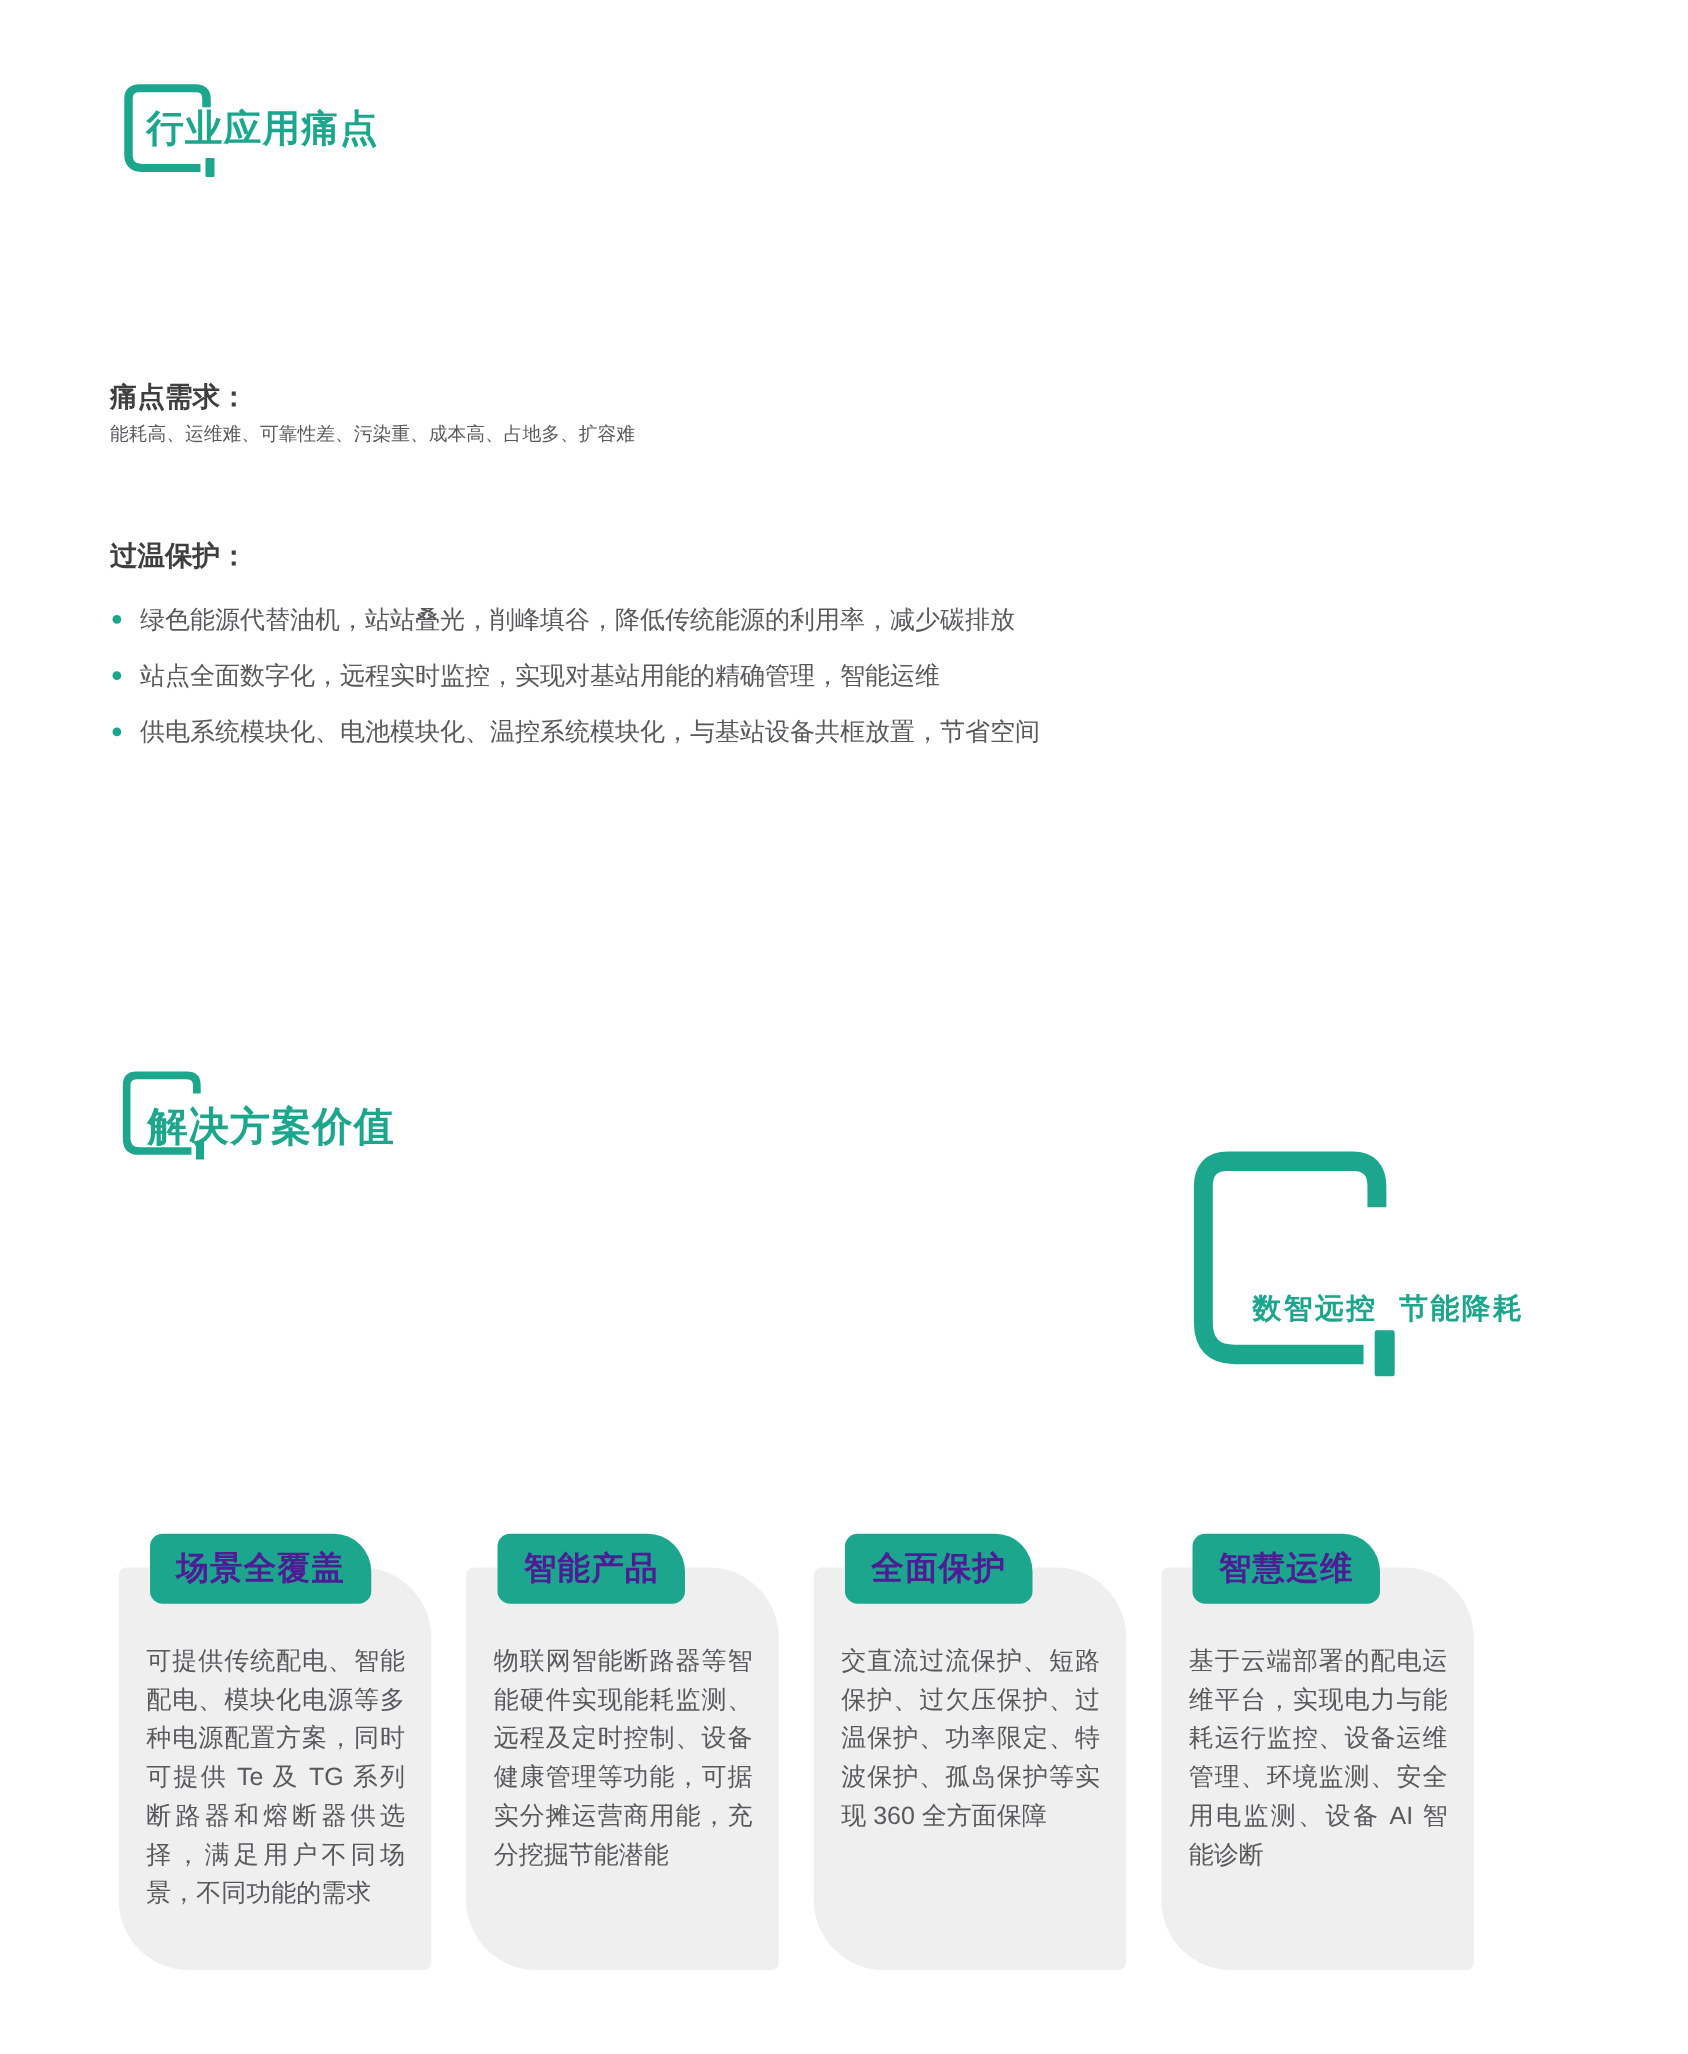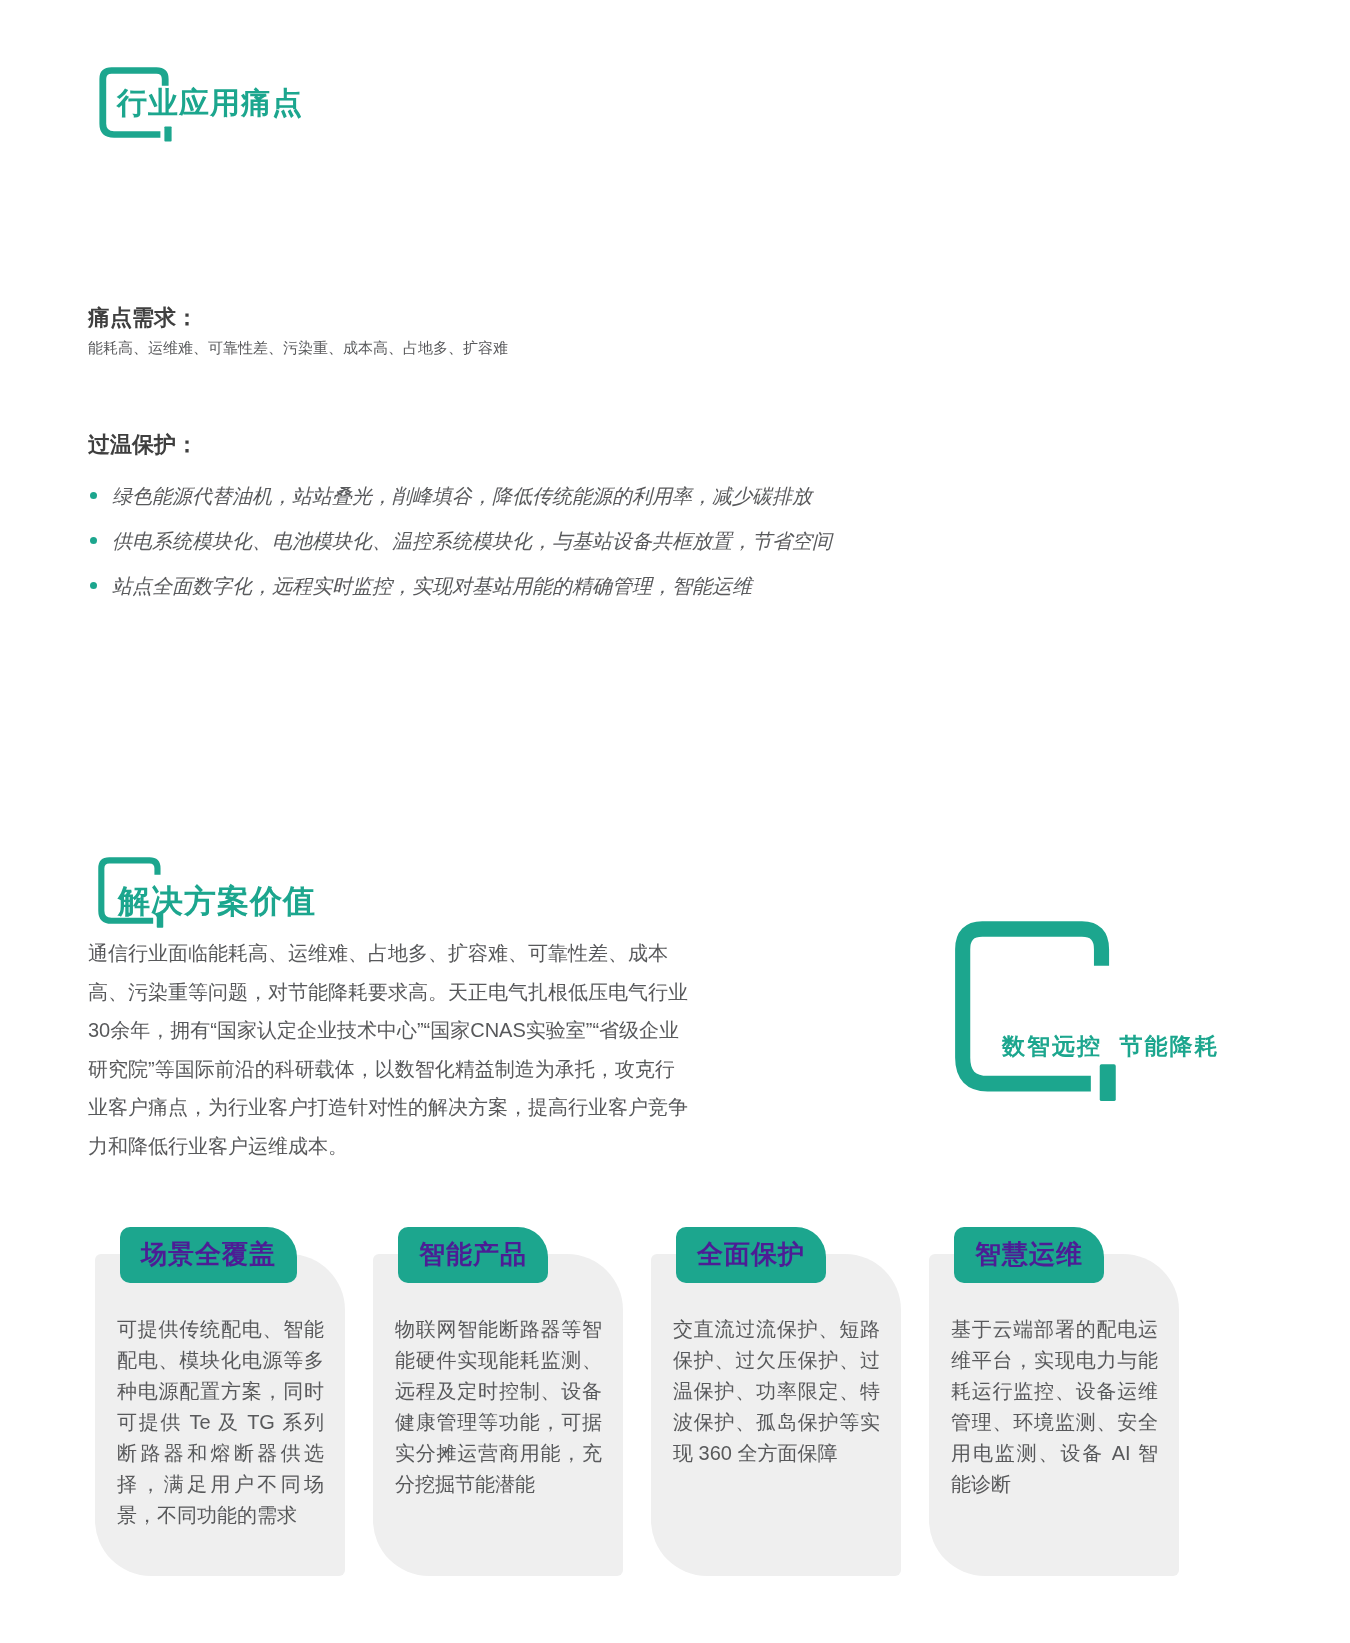--- a/index.html
+++ b/index.html
@@ -17,21 +17,21 @@
   .sec-title { position: absolute; color: var(--teal); font-weight: bold; white-space: nowrap; z-index: 2; }
   #sec1-title { left: 19px; top: 17px; font-size: 30px; letter-spacing: 1px; }
   #sec2-title { left: 21px; top: 24px; font-size: 32px; letter-spacing: 1px; }
 
   .body-text { color: var(--text-gray); }
   #intro { left: 88px; top: 183px; width: 1192px; font-size: 21px; line-height: 44px; }
   .block-label { color: var(--label-gray); font-weight: bold; font-size: 22px; }
   #pain-block { left: 88px; top: 303px; width: 900px; }
   #pain-text { font-size: 15px; line-height: 30px; }
   #trend-block { left: 88px; top: 430px; width: 950px; }
-  #trend-list { list-style: none; margin-top: 24px; font-style: italic; }
+  #trend-list { list-style: none; margin-top: 24px; }
   #trend-list li { position: relative; padding-left: 24px; font-size: 20px; line-height: 24px; margin-bottom: 21px; color: var(--text-gray); }
   .bullet-dot { position: absolute; left: 2px; top: 8px; width: 7px; height: 7px; border-radius: 50%; background: var(--teal); }
 
   #sec2-body { left: 88px; top: 934px; width: 604px; font-size: 20px; line-height: 38.5px; }
 
   
   #badge { left: 952px; top: 918px; width: 300px; height: 200px; }
   #badge-title { position: absolute; left: 48px; top: 50px; font-size: 51px; font-weight: bold; color: var(--teal); letter-spacing: 2px; white-space: nowrap; z-index: 2; }
   #badge-subtitle { position: absolute; left: 50px; top: 113px; font-size: 23px; font-weight: bold; color: var(--teal); letter-spacing: 2px; word-spacing: 9px; white-space: nowrap; z-index: 2; }
 
@@ -57,34 +57,33 @@
 
   <div class="abs" id="pain-block">
     <div class="block-label">痛点需求：</div>
     <div class="body-text" id="pain-text">能耗高、运维难、可靠性差、污染重、成本高、占地多、扩容难</div>
   </div>
 
   <div class="abs" id="trend-block">
     <div class="block-label">过温保护：</div>
     <ul id="trend-list">
       <li><span class="bullet-dot"></span><span>绿色能源代替油机，站站叠光，削峰填谷，降低传统能源的利用率，减少碳排放</span></li>
+      <li><span class="bullet-dot"></span><span>站点全面数字化，远程实时监控，实现对基站用能的精确管理，智能运维</span></li>
       <li><span class="bullet-dot"></span><span>供电系统模块化、电池模块化、温控系统模块化，与基站设备共框放置，节省空间</span></li>
-      <li><span class="bullet-dot"></span><span>站点全面数字化，远程实时监控，实现对基站用能的精确管理，智能运维</span></li>
     </ul>
   </div>
 
   <div class="sec-header" style="left:97px; top:856px; width:320px; height:80px;">
     <svg class="frame-icon" width="72" height="72" viewBox="0 0 100 100" preserveAspectRatio="none">
       <path class="frame-path" stroke-width="8.5" d="M 84 26 L 84 17 Q 84 6 73 6 L 17 6 Q 6 6 6 17 L 6 76 Q 6 90 20 90 L 78 90"></path>
       <rect class="frame-tab" x="83" y="79.5" width="9" height="20" rx="1"></rect>
     </svg>
     <h2 class="sec-title" id="sec2-title">解决方案价值</h2>
   </div>
 
-  <p class="abs body-text" id="sec2-body">通信行业面临能耗高、运维难、占地多、扩容难、可靠性差、成本高、污染重等问题，对节能降耗要求高。天正电气扎根低压电气行业30余年，拥有“国家认定企业技术中心”“国家CNAS实验室”“省级企业研究院”等国际前沿的科研载体，以数智化精益制造为承托，攻克行业客户痛点，为行业客户打造针对性的解决方案，提高行业客户竞争力和降低行业客户运维成本。</p>
 
   <div class="abs" id="badge">
     <svg class="frame-icon" width="178" height="184" viewBox="0 0 100 100" preserveAspectRatio="none">
       <path class="frame-path" stroke-width="8.5" d="M 84 26 L 84 17 Q 84 6 73 6 L 17 6 Q 6 6 6 17 L 6 76 Q 6 90 20 90 L 78 90"></path>
       <rect class="frame-tab" x="83" y="79.5" width="9" height="20" rx="1"></rect>
     </svg>
     <div id="badge-subtitle">数智远控 节能降耗</div>
   </div>
 
   <div class="abs" id="cards">

